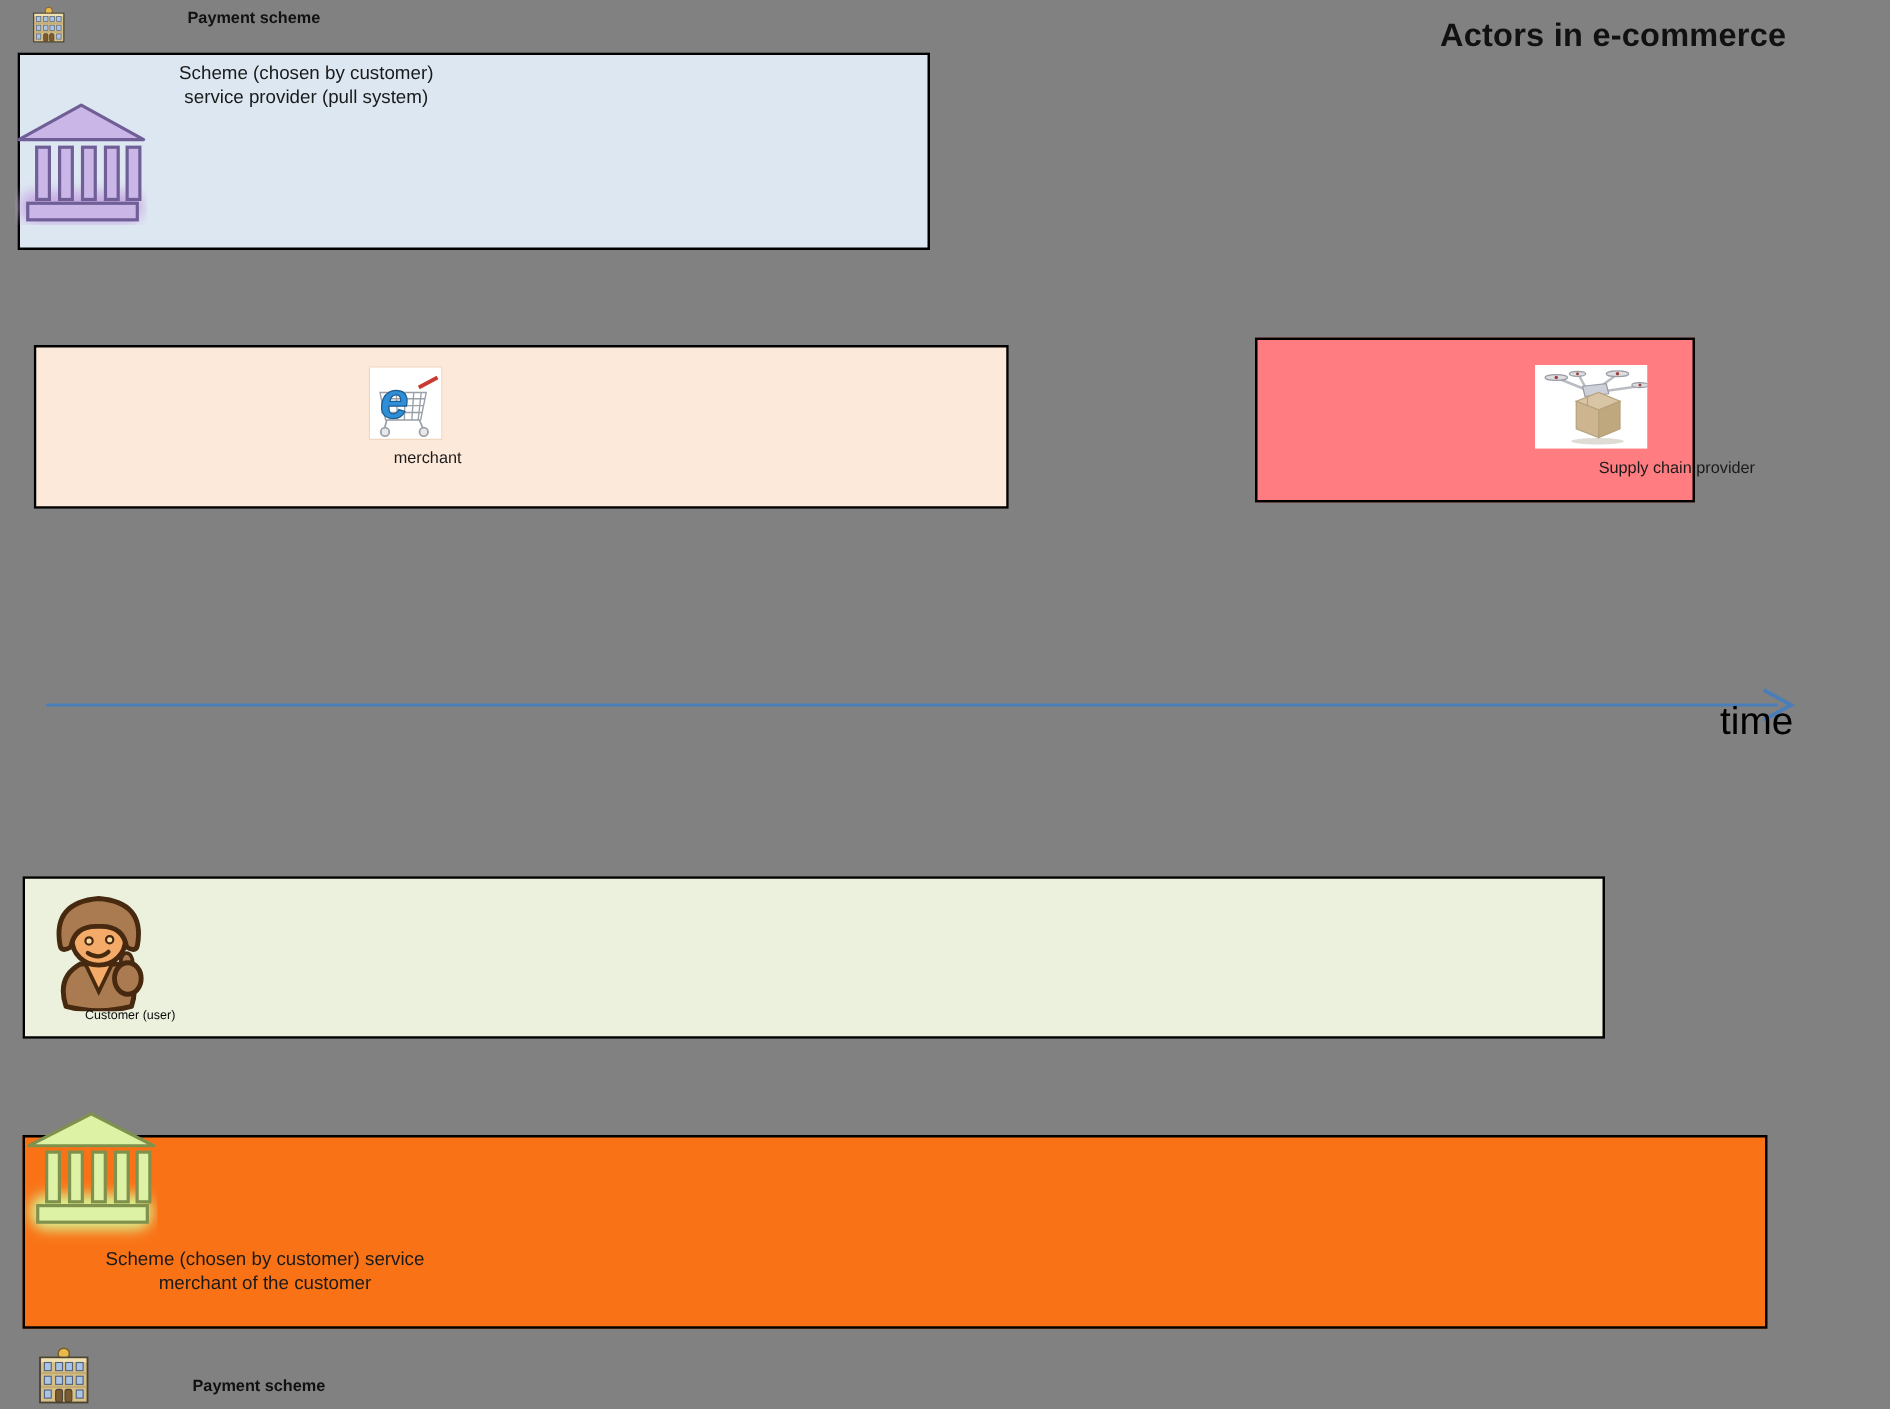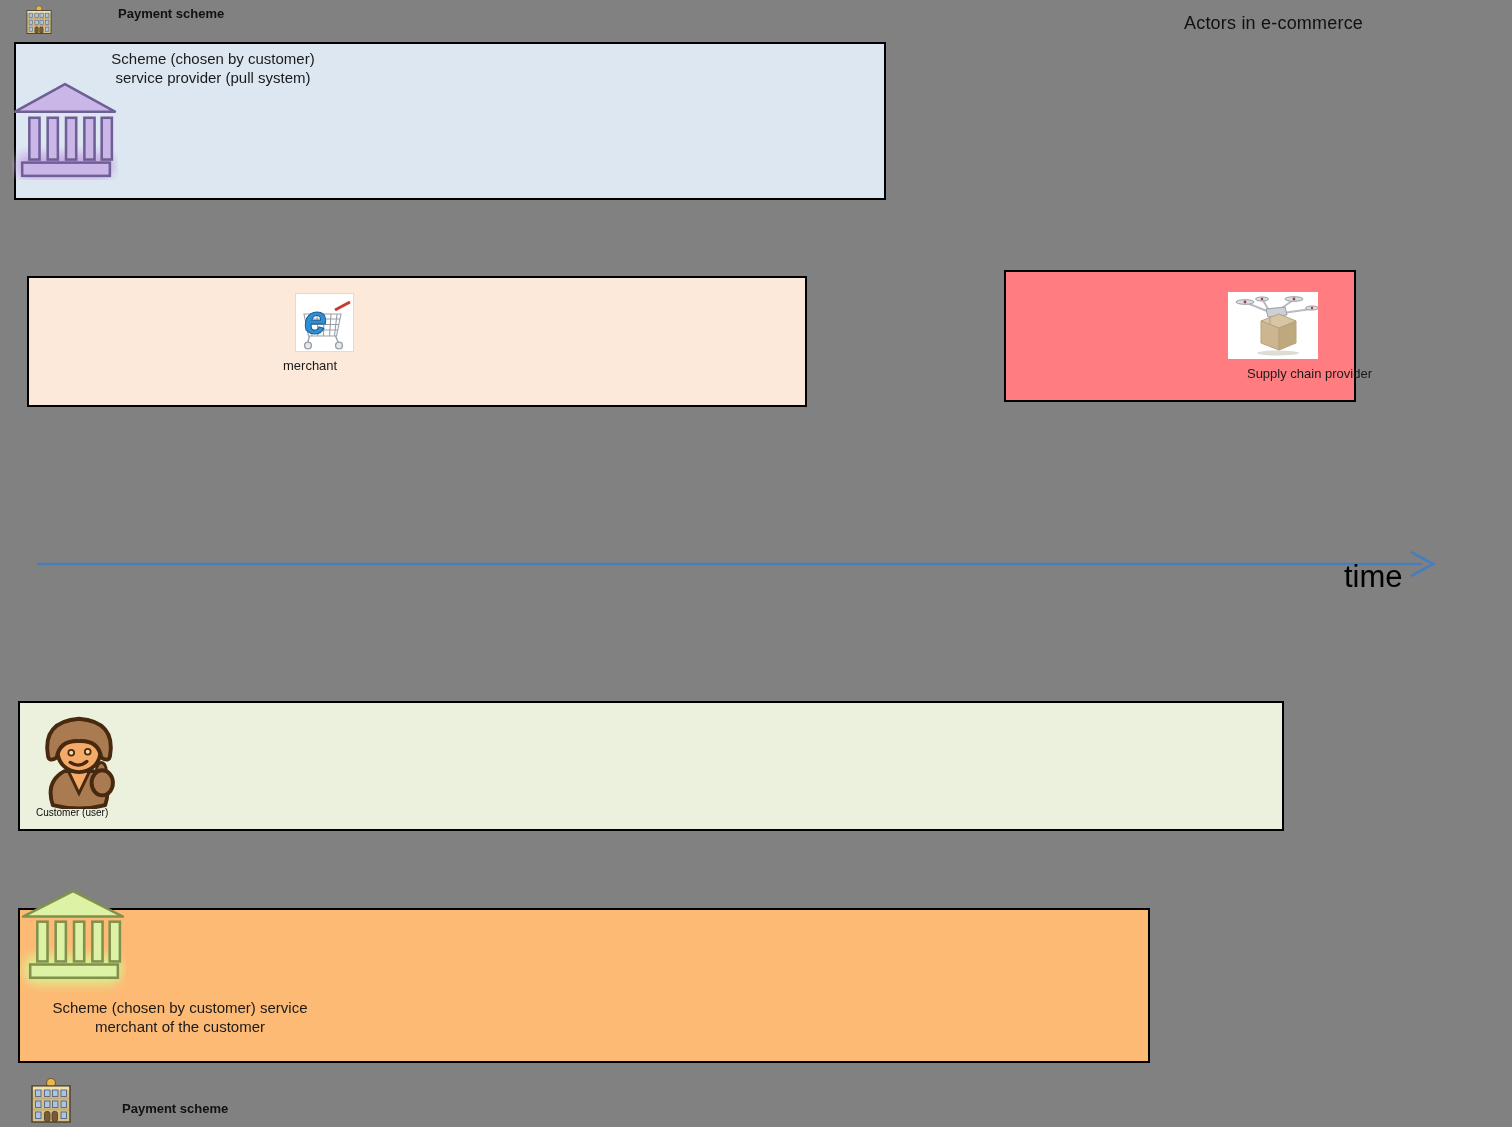--- a/index.html
+++ b/index.html
@@ -4,34 +4,34 @@
 <style>
   * { margin:0; padding:0; box-sizing:border-box; }
   html,body { width:1512px; height:1127px; }
   body {
     position:relative;
     background:#818181;
     font-family:"Liberation Sans", sans-serif;
     color:#0a0a0a;
     overflow:hidden;
   }
-  .abs { position:absolute; }
+  .abs { position:absolute;margin-left:32px; }
   .lane {
     position:absolute;
     border:2px solid #000;
   }
-  .lane-scheme-pull   { left:14px;  top:42px;  width:872px;  height:158px; background:#dde7f2; }
+  .lane-scheme-pull   { left:14px;  top:42px;  width:730px;  height:158px; background:#dde7f2; }
   .lane-merchant      { left:27px;  top:276px; width:780px;  height:131px; background:#fde9d9; }
   .lane-supply        { left:1004px;top:270px; width:352px;  height:132px; background:#ff7c80; }
   .lane-customer      { left:18px;  top:701px; width:1266px; height:130px; background:#ecf1de; }
-  .lane-scheme-cust   { left:18px;  top:908px; width:1132px; height:155px; background:#fdba74;padding-left:32px; }
+  .lane-scheme-cust   { left:18px;  top:908px; width:1396px; height:155px; background:#f97316;padding-left:32px; }
 
   .title {
-    left:1184px; top:13px;
-    font-size:18px; font-weight:normal; color:#111;
+    left:1120px; top:13px;
+    font-size:26px; font-weight:bold; color:#111;
     letter-spacing:0.2px;
   }
   .ps-label {
     font-size:13px; font-weight:bold; color:#111;
   }
   .ps-top   { left:118px; top:6px; }
   .ps-bottom{ left:122px; top:1101px; }
 
   .two-line { text-align:center; font-size:15px; line-height:19px; color:#1a1a1a; }
   .pull-text { left:72px; top:5px; width:250px; }

